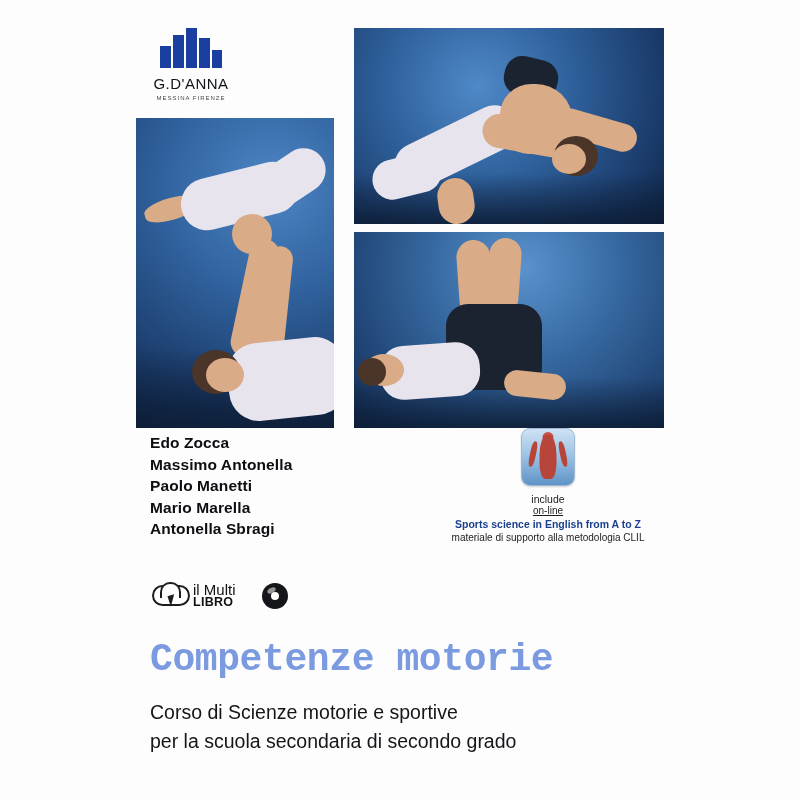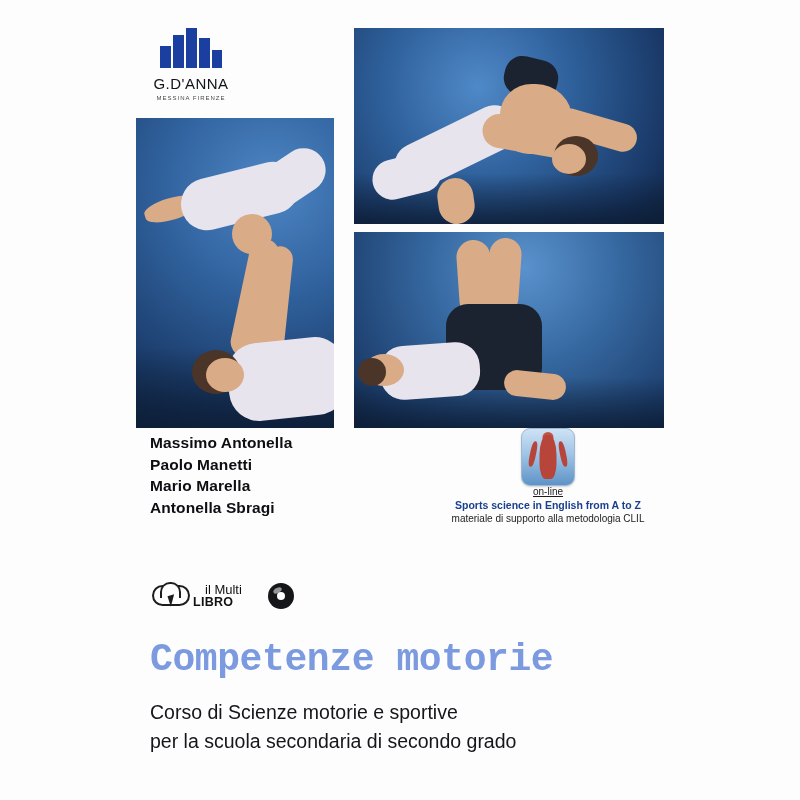--- a/index.html
+++ b/index.html
@@ -259,21 +259,21 @@
   }
   .cloud-icon .c-cursor {
     position: absolute;
     left: 17px; top: 13px;
     width: 0; height: 0;
     border-left: 7px solid #1d1d1d;
     border-bottom: 11px solid transparent;
     transform: rotate(-18deg);
   }
   .ml-text { line-height: 12px; }
-  .ml-small { font-size: 13px; color: #111; margin-left: 12px; }
+  .ml-small { font-size: 15px; color: #111; }
   .ml-big { font-size: 12.5px; font-weight: bold; color: #111; letter-spacing: 0.3px; }
   .disc-icon {
     width: 26px; height: 26px;
     border-radius: 50%;
     background: #15161a;
     position: relative;
   }
   .disc-icon::after {
     content: "";
     position: absolute;
@@ -366,33 +366,35 @@
     <div class="limb" style="left:104px; top:8px; width:34px; height:78px; border-radius:18px; transform:rotate(-4deg);"></div>
     <div class="limb" style="left:134px; top:6px; width:32px; height:76px; border-radius:18px; transform:rotate(4deg);"></div>
     <div class="cloth-dark" style="left:92px; top:72px; width:96px; height:86px; border-radius:22px;"></div>
     <div class="cloth" style="left:26px; top:112px; width:100px; height:54px; border-radius:24px; transform:rotate(-4deg);"></div>
     <div class="limb" style="left:10px; top:122px; width:40px; height:32px; border-radius:50%;"></div>
     <div class="hair" style="left:4px; top:126px; width:28px; height:28px;"></div>
     <div class="limb" style="left:150px; top:140px; width:62px; height:26px; border-radius:14px; transform:rotate(6deg);"></div>
   </div>
 
   <div class="authors">
+    <div class="author">Edo Zocca</div>
     <div class="author">Massimo Antonella</div>
     <div class="author">Paolo Manetti</div>
     <div class="author">Mario Marella</div>
     <div class="author">Antonella Sbragi</div>
   </div>
 
   <div class="include-block">
     <div class="anatomy-thumb">
       <span class="anatomy-head"></span>
       <span class="anatomy-body"></span>
       <span class="anatomy-arm l"></span>
       <span class="anatomy-arm r"></span>
     </div>
+    <div class="include-label">include</div>
     <div class="online-label">on-line</div>
     <div class="online-title">Sports science in English from A to Z</div>
     <div class="online-sub">materiale di supporto alla metodologia CLIL</div>
   </div>
 
   <div class="media-row">
     <div class="multilibro">
       <div class="cloud-icon">
         <span class="c-body"></span>
         <span class="c-bump"></span>

